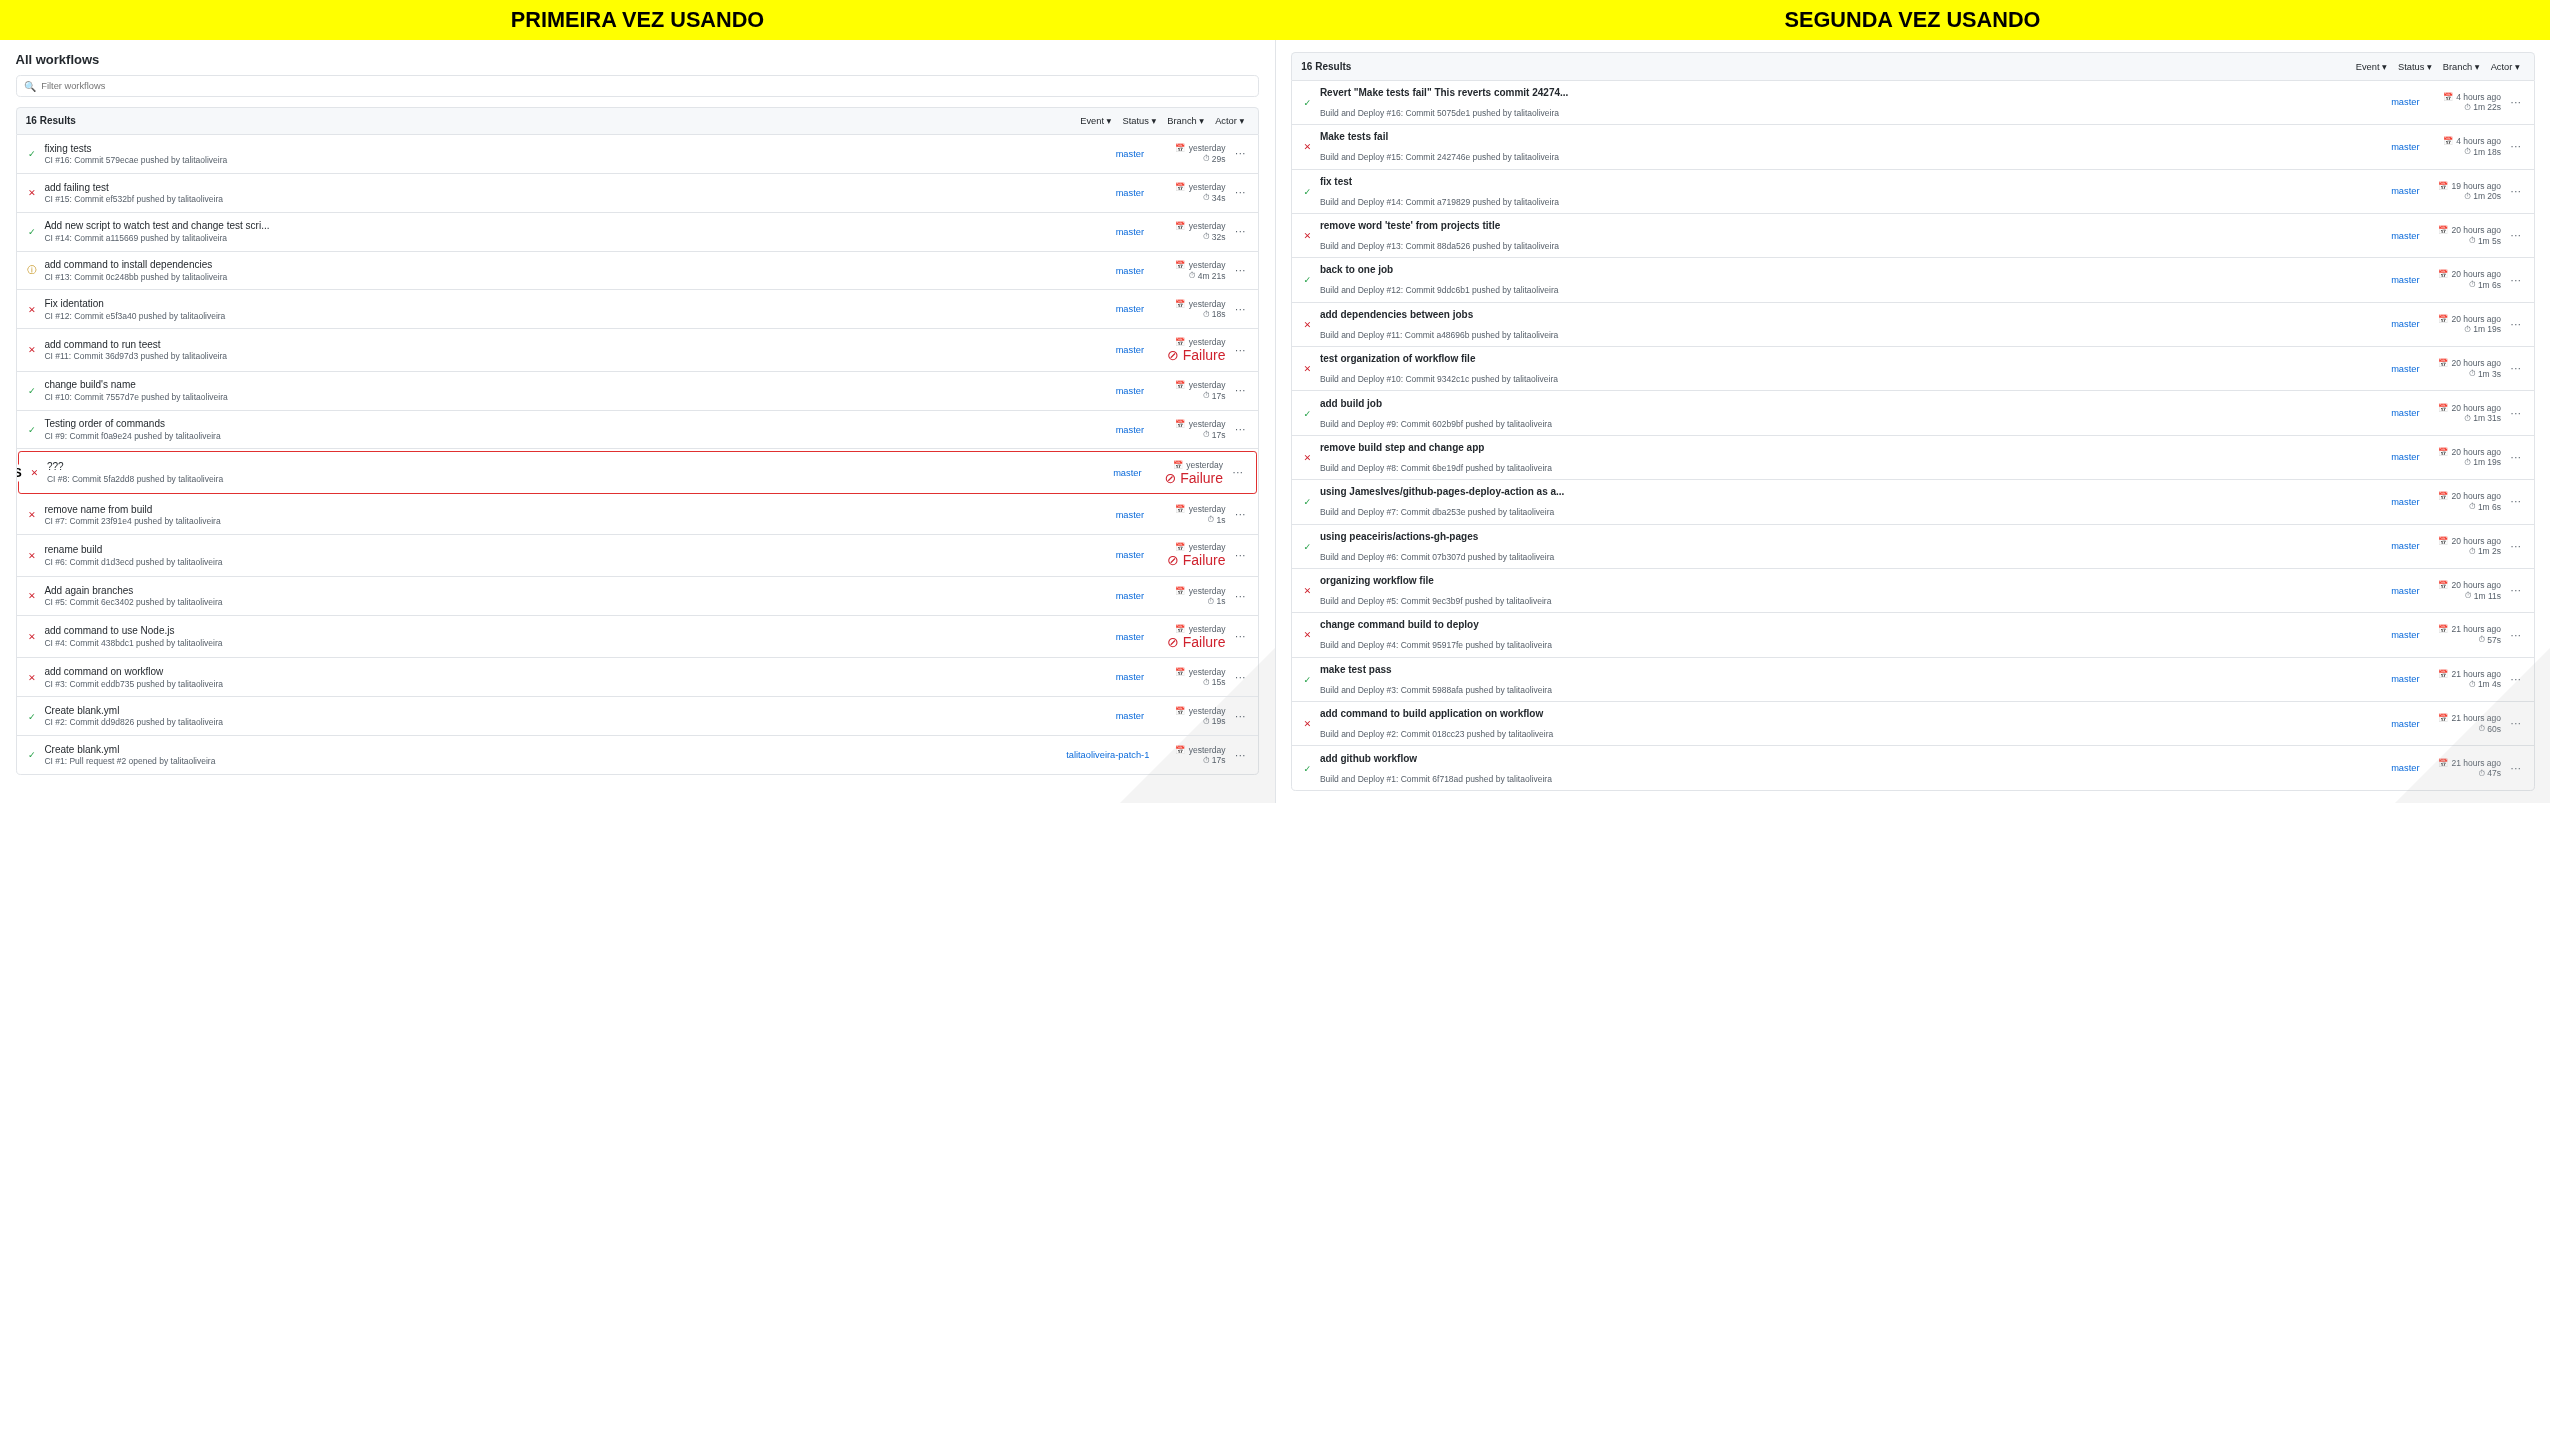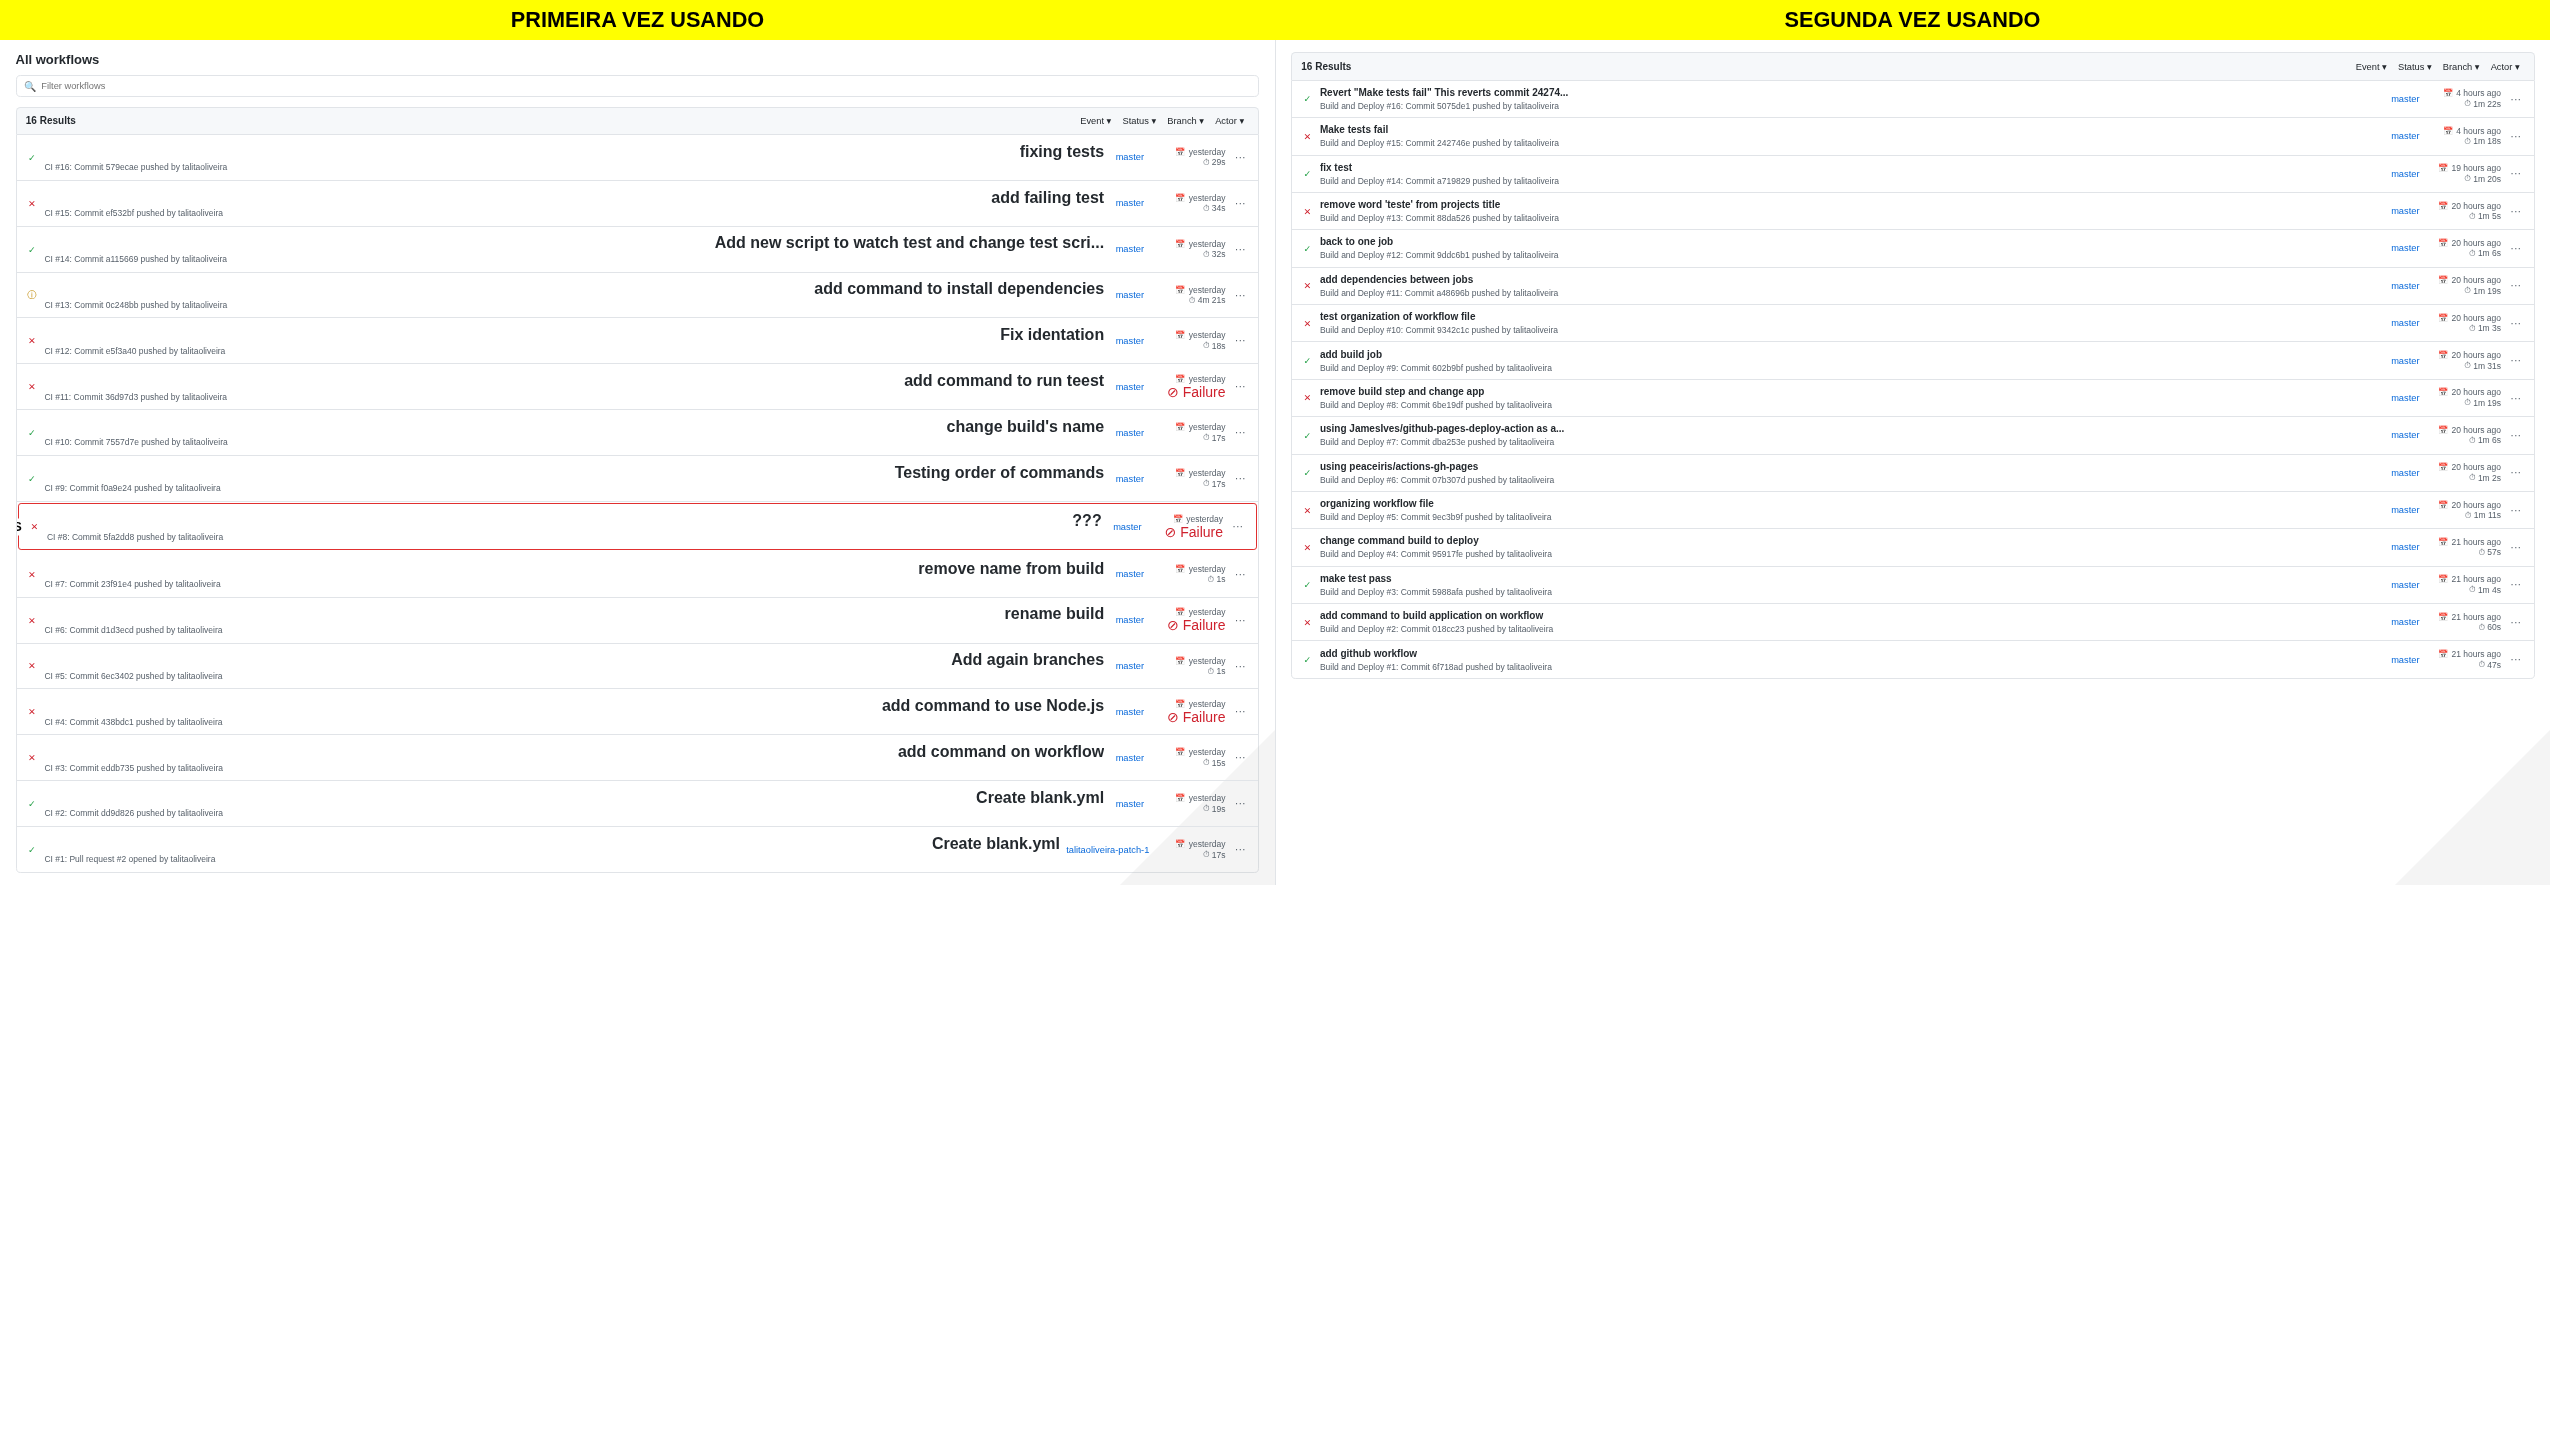--- a/index.html
+++ b/index.html
@@ -147,27 +147,26 @@
     }
     .status-success { color: #2da44e; }
     .status-failure { color: #cf222e; }
     .status-pending { color: #bf8700; }
 
     .workflow-info {
       flex: 1;
       min-width: 0;
     }
     .workflow-name {
-      font-size: 16px;
-      font-weight: 700;
+      font-size: 10px;
+      font-weight: 400;
       color: #24292e;
       white-space: nowrap;
       overflow: hidden;
       text-overflow: ellipsis;
-      text-align: right;
     }
     .workflow-sub {
       font-size: 8.5px;
       color: #57606a;
       margin-top: 1.5px;
     }
 
     .branch-link {
       color: #0969da;
       font-size: 9.3px;
@@ -243,21 +242,21 @@
       font-weight: 600;
       color: #24292e;
       white-space: nowrap;
       overflow: hidden;
       text-overflow: ellipsis;
       max-width: 310px;
     }
     .right-workflow-sub {
       font-size: 8.5px;
       color: #57606a;
-      margin-top: 3px;
+      margin-top: 10px;
     }
 
     .risos-label {
       position: absolute;
       left: -39px;
       top: 50%;
       transform: translateY(-50%);
       font-size: 12.4px;
       font-weight: 900;
       color: #000;

